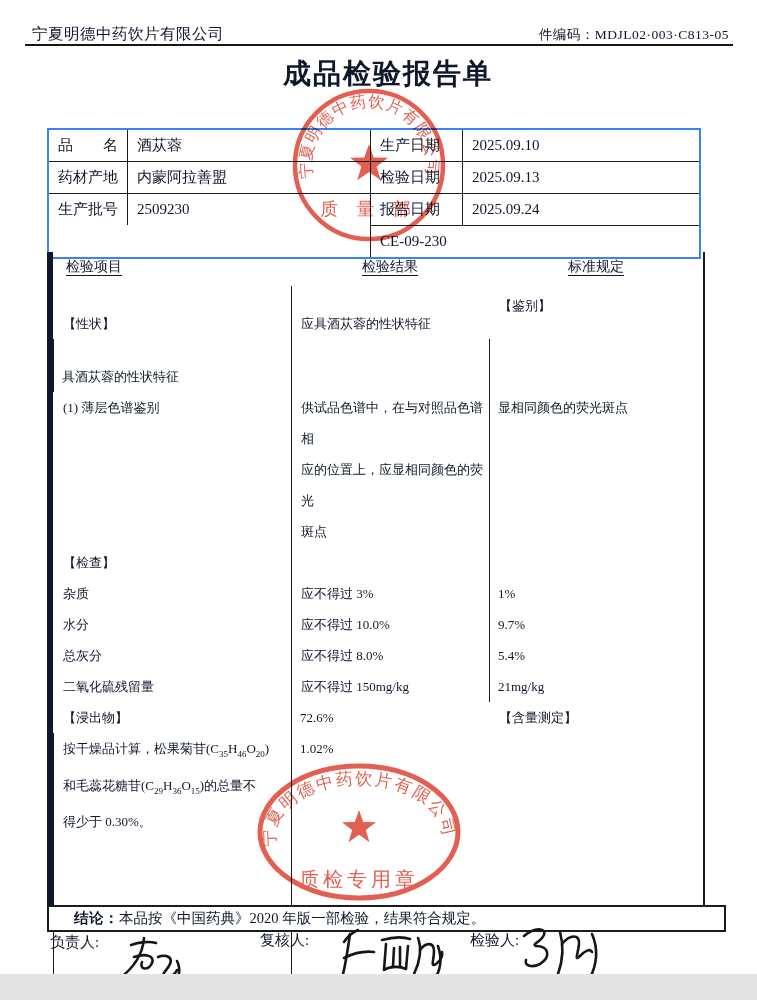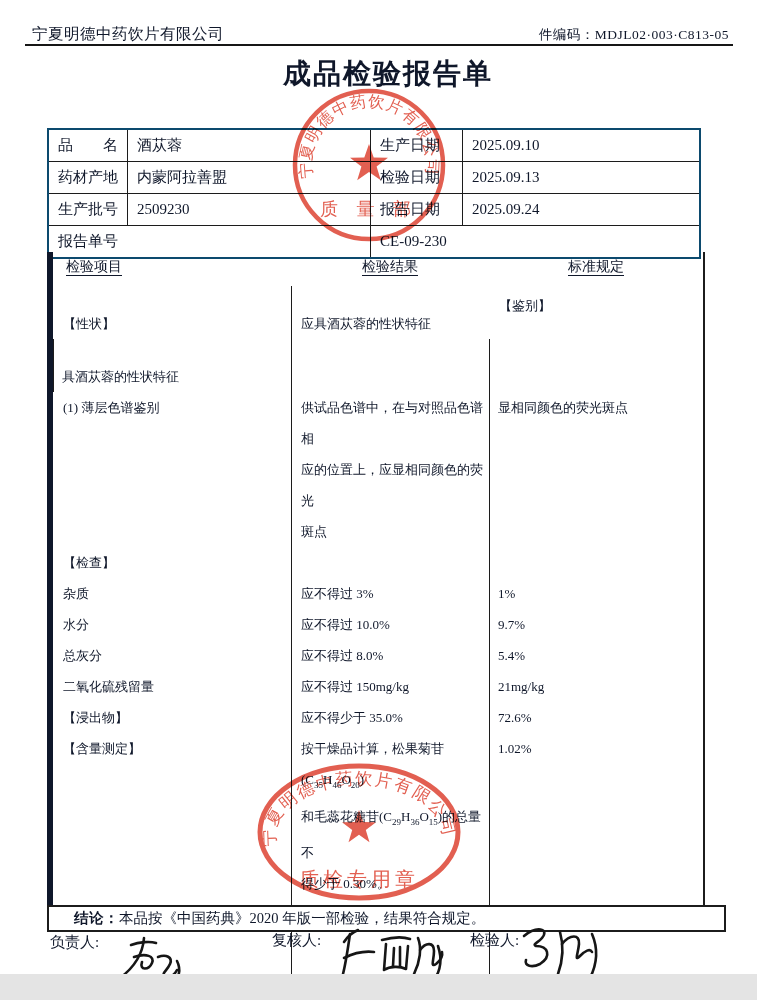--- a/index.html
+++ b/index.html
@@ -8,21 +8,21 @@
     position:relative;width:757px;height:1000px;background:#ffffff;overflow:hidden;
     font-family:"Liberation Serif","DejaVu Serif",serif;color:#0f172a;
   }
   
   .hdr-company{position:absolute;left:32px;top:24px;font-size:15.5px;letter-spacing:.5px;}
   .hdr-code{position:absolute;right:28px;top:26px;font-size:13.5px;font-family:"Liberation Serif","DejaVu Serif",serif;letter-spacing:.5px;}
   .hdr-rule{position:absolute;left:25px;top:44px;width:708px;height:2px;background:#161616;}
   .doc-title{position:absolute;left:0;top:55px;width:730px;text-align:center;font-size:28px;font-weight:bold;letter-spacing:2px;padding-left:23px;}
   
   .info-table{position:absolute;left:47px;top:128px;width:650px;display:grid;
-    grid-template-columns:78px 243px 92px 237px;border:2px solid #0c4a6e;background:transparent;}
+    grid-template-columns:78px 243px 92px 237px;border:2px solid #3b82f6;background:transparent;}
   .ic{height:31px;line-height:31px;font-size:15px;padding-left:9px;white-space:nowrap;
     border-top:1px solid #1c1c1c;border-left:1px solid #1c1c1c;}
   .ic.no-t{border-top:none;}
   .ic.no-l{border-left:none;}
   .ic.span12{grid-column:1/3;}
   .ic.span34{grid-column:3/5;}
   
   .main-table{position:absolute;left:47px;top:252px;width:650px;height:653px;display:grid;
     grid-template-columns:238px 198px 214px;grid-auto-rows:min-content;
     border-left:6px solid #0f172a;border-right:2px solid #1c1c1c;font-size:13px;}
@@ -69,21 +69,20 @@
       <div class="ic no-t">生产日期</div>
       <div class="ic no-t">2025.09.10</div>
       <div class="ic no-l">药材产地</div>
       <div class="ic">内蒙阿拉善盟</div>
       <div class="ic">检验日期</div>
       <div class="ic">2025.09.13</div>
       <div class="ic no-l">生产批号</div>
       <div class="ic">2509230</div>
       <div class="ic">报告日期</div>
       <div class="ic">2025.09.24</div>
-      <div class="ic no-l span12">报告单号</div>
       <div class="ic span34">CE-09-230</div>
     </div>
 
   <div class="main-table" id="main-table">
       <div class="mh c1"><span class="u">检验项目</span></div>
       <div class="mh c3"><span class="u">检验结果</span></div>
       <div class="mh c2"><span class="u">标准规定</span></div>
       <div class="mc c1 row-first">【性状】</div>
       <div class="mc c2 row-first">应具酒苁蓉的性状特征</div>
       <div class="mc c1 row-gap">【鉴别】</div>
@@ -102,36 +101,35 @@
       <div class="mc c1">水分</div>
       <div class="mc c2">应不得过 10.0%</div>
       <div class="mc c3">9.7%</div>
       <div class="mc c1">总灰分</div>
       <div class="mc c2">应不得过 8.0%</div>
       <div class="mc c3">5.4%</div>
       <div class="mc c1">二氧化硫残留量</div>
       <div class="mc c2">应不得过 150mg/kg</div>
       <div class="mc c3">21mg/kg</div>
       <div class="mc c1">【浸出物】</div>
-      <div class="mc c2">应不得少于 35.0%</div>
       <div class="mc c3">72.6%</div>
       <div class="mc c1">【含量测定】</div>
       <div class="mc c2">按干燥品计算，松果菊苷(C<sub>35</sub>H<sub>46</sub>O<sub>20</sub>)<br>和毛蕊花糖苷(C<sub>29</sub>H<sub>36</sub>O<sub>15</sub>)的总量不<br>得少于 0.30%。</div>
       <div class="mc c3">1.02%</div>
       <div class="mc c1 fill"></div>
       <div class="mc c2 fill"></div>
       <div class="mc c3 fill"></div>
     </div>
 
   <div class="conclusion">
     <b>结论：</b><span>本品按《中国药典》2020 年版一部检验，结果符合规定。</span>
   </div>
 
   <div class="sig-label" style="left:50px;top:933px;">负责人:</div>
-  <div class="sig-label" style="left:272px;top:931px;">复核人:</div>
+  <div class="sig-label" style="left:260px;top:931px;">复核人:</div>
   <div class="sig-label" style="left:470px;top:931px;">检验人:</div>
 
   <svg class="sig" style="left:103px;top:933px;" width="92" height="58" viewBox="0 0 92 58">
     <path d="M28 12 C36 9 47 8 53 10"></path>
     <path d="M41 5 C40 18 33 33 17 45"></path>
     <path d="M31 24 C43 20 52 23 49 30 C46 37 36 38 39 29"></path>
     <path d="M55 24 C63 21 70 24 67 31 C64 38 57 41 63 43 C68 44 72 41 74 37"></path>
     <path d="M74 28 C78 36 77 46 68 50"></path>
   </svg>
   <svg class="sig" style="left:330px;top:926px;" width="118" height="62" viewBox="0 0 118 62">

